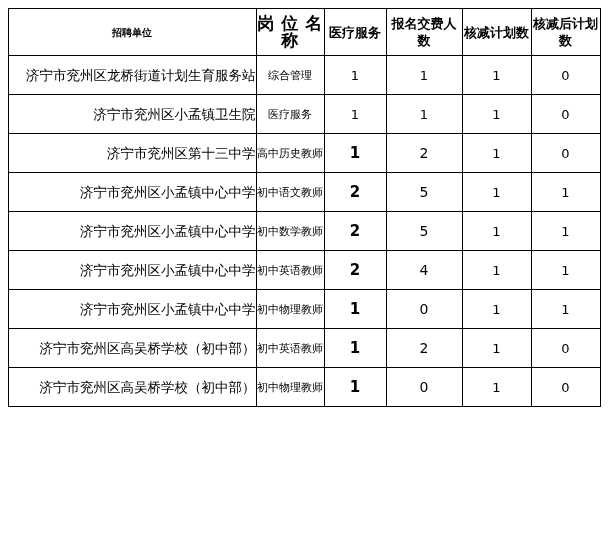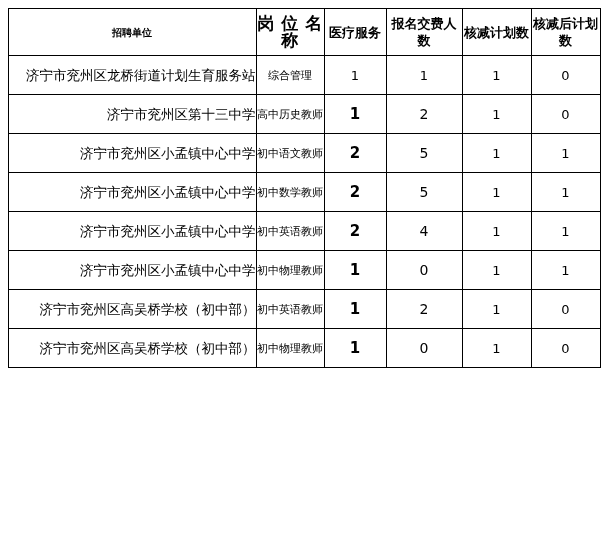--- a/index.html
+++ b/index.html
@@ -99,20 +99,28 @@
     <tbody>
       <tr>
         <td class="unit">济宁市兖州区龙桥街道计划生育服务站</td>
         <td class="post">综合管理</td>
         <td class="num light">1</td>
         <td class="num light">1</td>
         <td class="num light">1</td>
         <td class="num light">0</td>
       </tr>
       <tr>
+        <td class="unit">济宁市兖州区小孟镇卫生院</td>
+        <td class="post">医疗服务</td>
+        <td class="num light">1</td>
+        <td class="num light">1</td>
+        <td class="num light">1</td>
+        <td class="num light">0</td>
+      </tr>
+      <tr>
         <td class="unit">济宁市兖州区第十三中学</td>
         <td class="post">高中历史教师</td>
         <td class="num bold">1</td>
         <td class="num">2</td>
         <td class="num light">1</td>
         <td class="num light">0</td>
       </tr>
       <tr>
         <td class="unit">济宁市兖州区小孟镇中心中学</td>
         <td class="post">初中语文教师</td>

